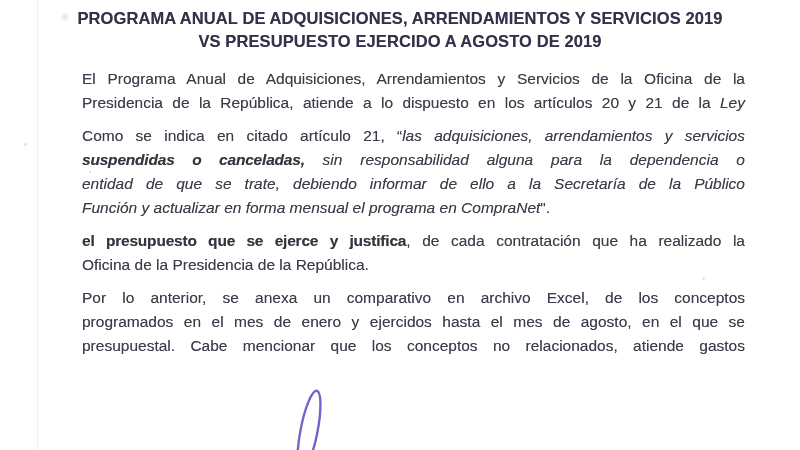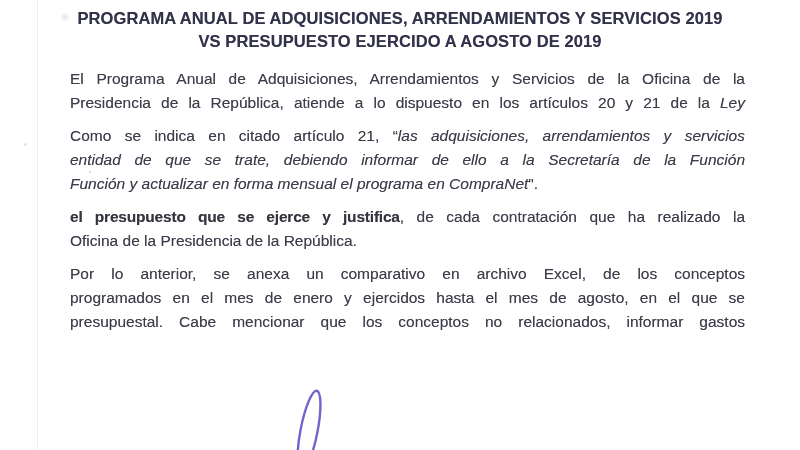--- a/index.html
+++ b/index.html
@@ -39,21 +39,21 @@
   .doc-body {
     position: absolute;
     top: 67px;
     left: 70px;
     width: 675px;
     font-size: 15.5px;
     line-height: 24px;
     color: var(--text, #3c3c4a);
     text-shadow: 0 0 0.5px rgba(58,58,74,0.5);
   }
-  .para { margin: 0 0 9px 0; }
+  .para { margin: 0 0 9px 12px; }
   .para:last-child { margin-bottom: 0; }
   .line { text-align: left; }
   .line.just {
     text-align: justify;
     text-align-last: justify;
   }
   .seg-i  { font-style: italic; }
   .seg-b  { font-weight: bold; letter-spacing: -0.2px; color: #35353f; }
   .seg-bi { font-weight: bold; font-style: italic; letter-spacing: -0.2px; color: #35353f; }
   .pen-overlay {
@@ -86,31 +86,32 @@
     <div>VS PRESUPUESTO EJERCIDO A AGOSTO DE 2019</div>
   </div>
 
   <div class="doc-body">
       <div class="para">
         <div class="line just"><span class="seg-r">El Programa Anual de Adquisiciones, Arrendamientos y Servicios de la Oficina de la</span></div>
         <div class="line just"><span class="seg-r">Presidencia de la República, atiende a lo dispuesto en los artículos 20 y 21 de la </span><span class="seg-i">Ley</span></div>
       </div>
       <div class="para">
         <div class="line just"><span class="seg-r">Como se indica en citado artículo 21, “</span><span class="seg-i">las adquisiciones, arrendamientos y servicios</span></div>
-        <div class="line just"><span class="seg-i">entidad de que se trate, debiendo informar de ello a la Secretaría de la Función</span></div>
+        <div class="line just"><span class="seg-bi">suspendidas o canceladas,</span><span class="seg-i"> sin responsabilidad alguna para la dependencia o</span></div>
+        <div class="line just"><span class="seg-i">entidad de que se trate, debiendo informar de ello a la Secretaría de la Público</span></div>
         <div class="line"><span class="seg-i">Función y actualizar en forma mensual el programa en CompraNet</span><span class="seg-r">".</span></div>
       </div>
       <div class="para">
         <div class="line just"><span class="seg-b">el presupuesto que se ejerce y justifica</span><span class="seg-r">, de cada contratación que ha realizado la</span></div>
         <div class="line"><span class="seg-r">Oficina de la Presidencia de la República.</span></div>
       </div>
       <div class="para">
         <div class="line just"><span class="seg-r">Por lo anterior, se anexa un comparativo en archivo Excel, de los conceptos</span></div>
         <div class="line just"><span class="seg-r">programados en el mes de enero y ejercidos hasta el mes de agosto, en el que se</span></div>
-        <div class="line just"><span class="seg-r">presupuestal. Cabe mencionar que los conceptos no relacionados, informar gastos</span></div>
+        <div class="line just"><span class="seg-r">presupuestal. Cabe mencionar que los conceptos no relacionados, atiende gastos</span></div>
       </div>
     </div>
 
   <svg class="pen-overlay" width="800" height="450" viewBox="0 0 800 450" xmlns="http://www.w3.org/2000/svg">
     <ellipse cx="309" cy="431" rx="8.5" ry="41" transform="rotate(11 309 431)" fill="none" stroke="#5b50c6" stroke-width="2.4" stroke-opacity="0.88"></ellipse>
   </svg>
 
   <div class="speck s1"></div>
   <div class="speck s2"></div>
   <div class="speck s3"></div>

